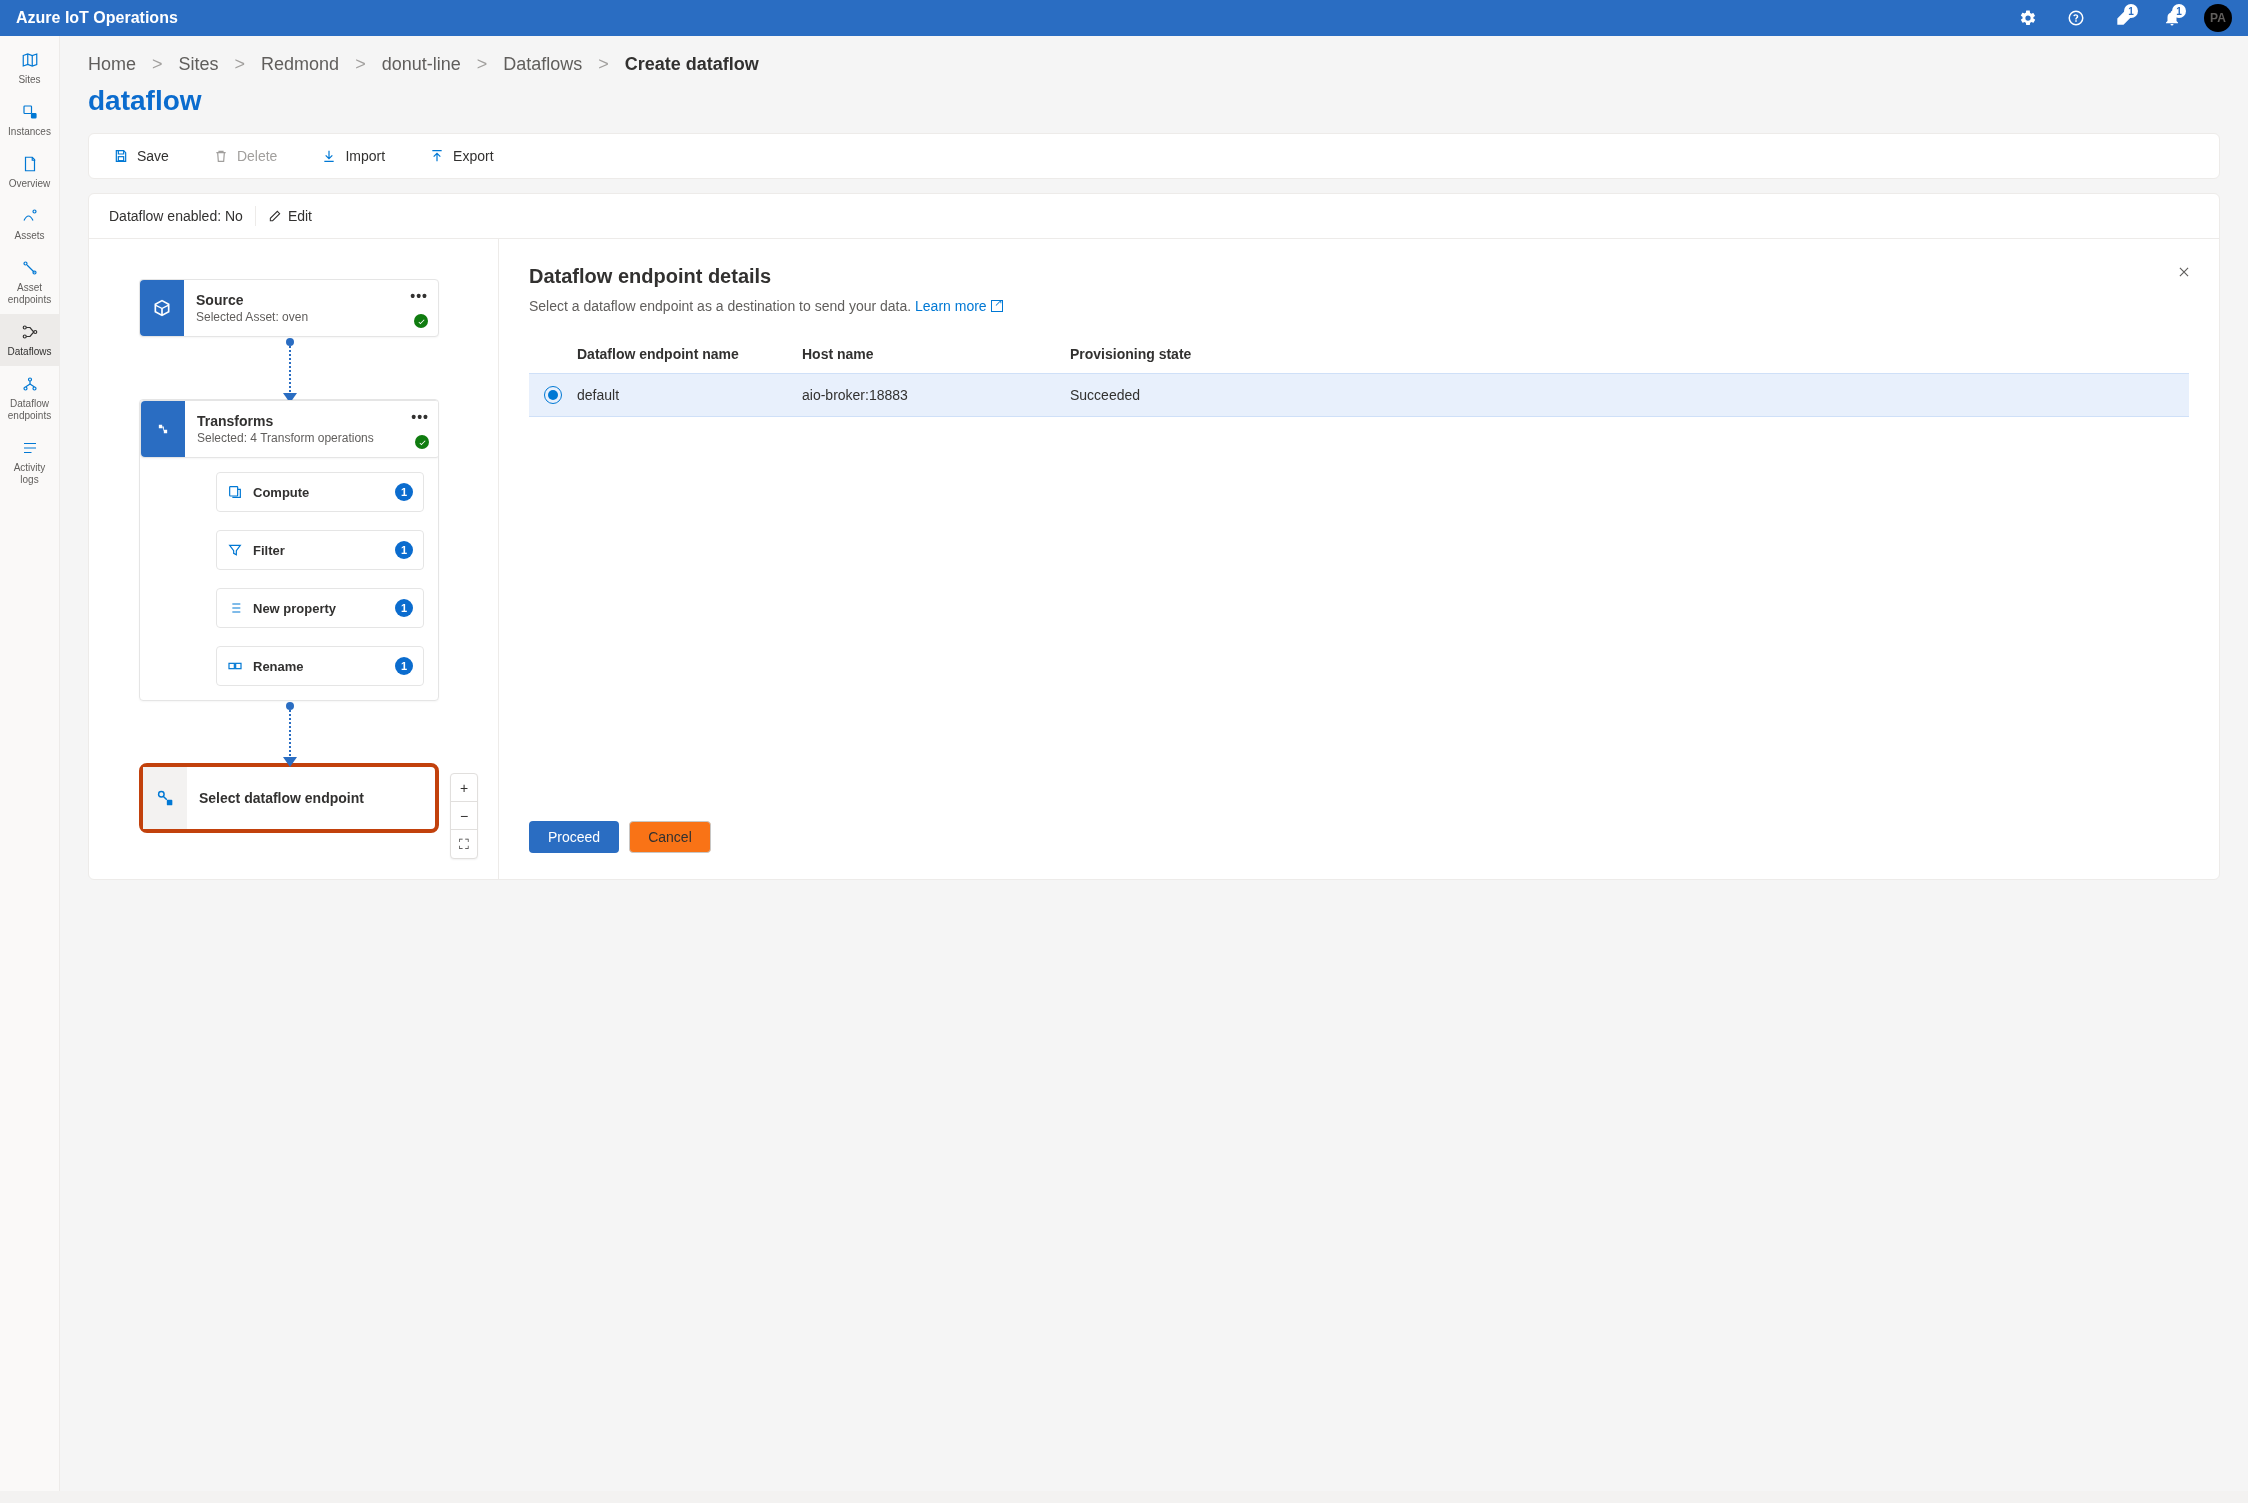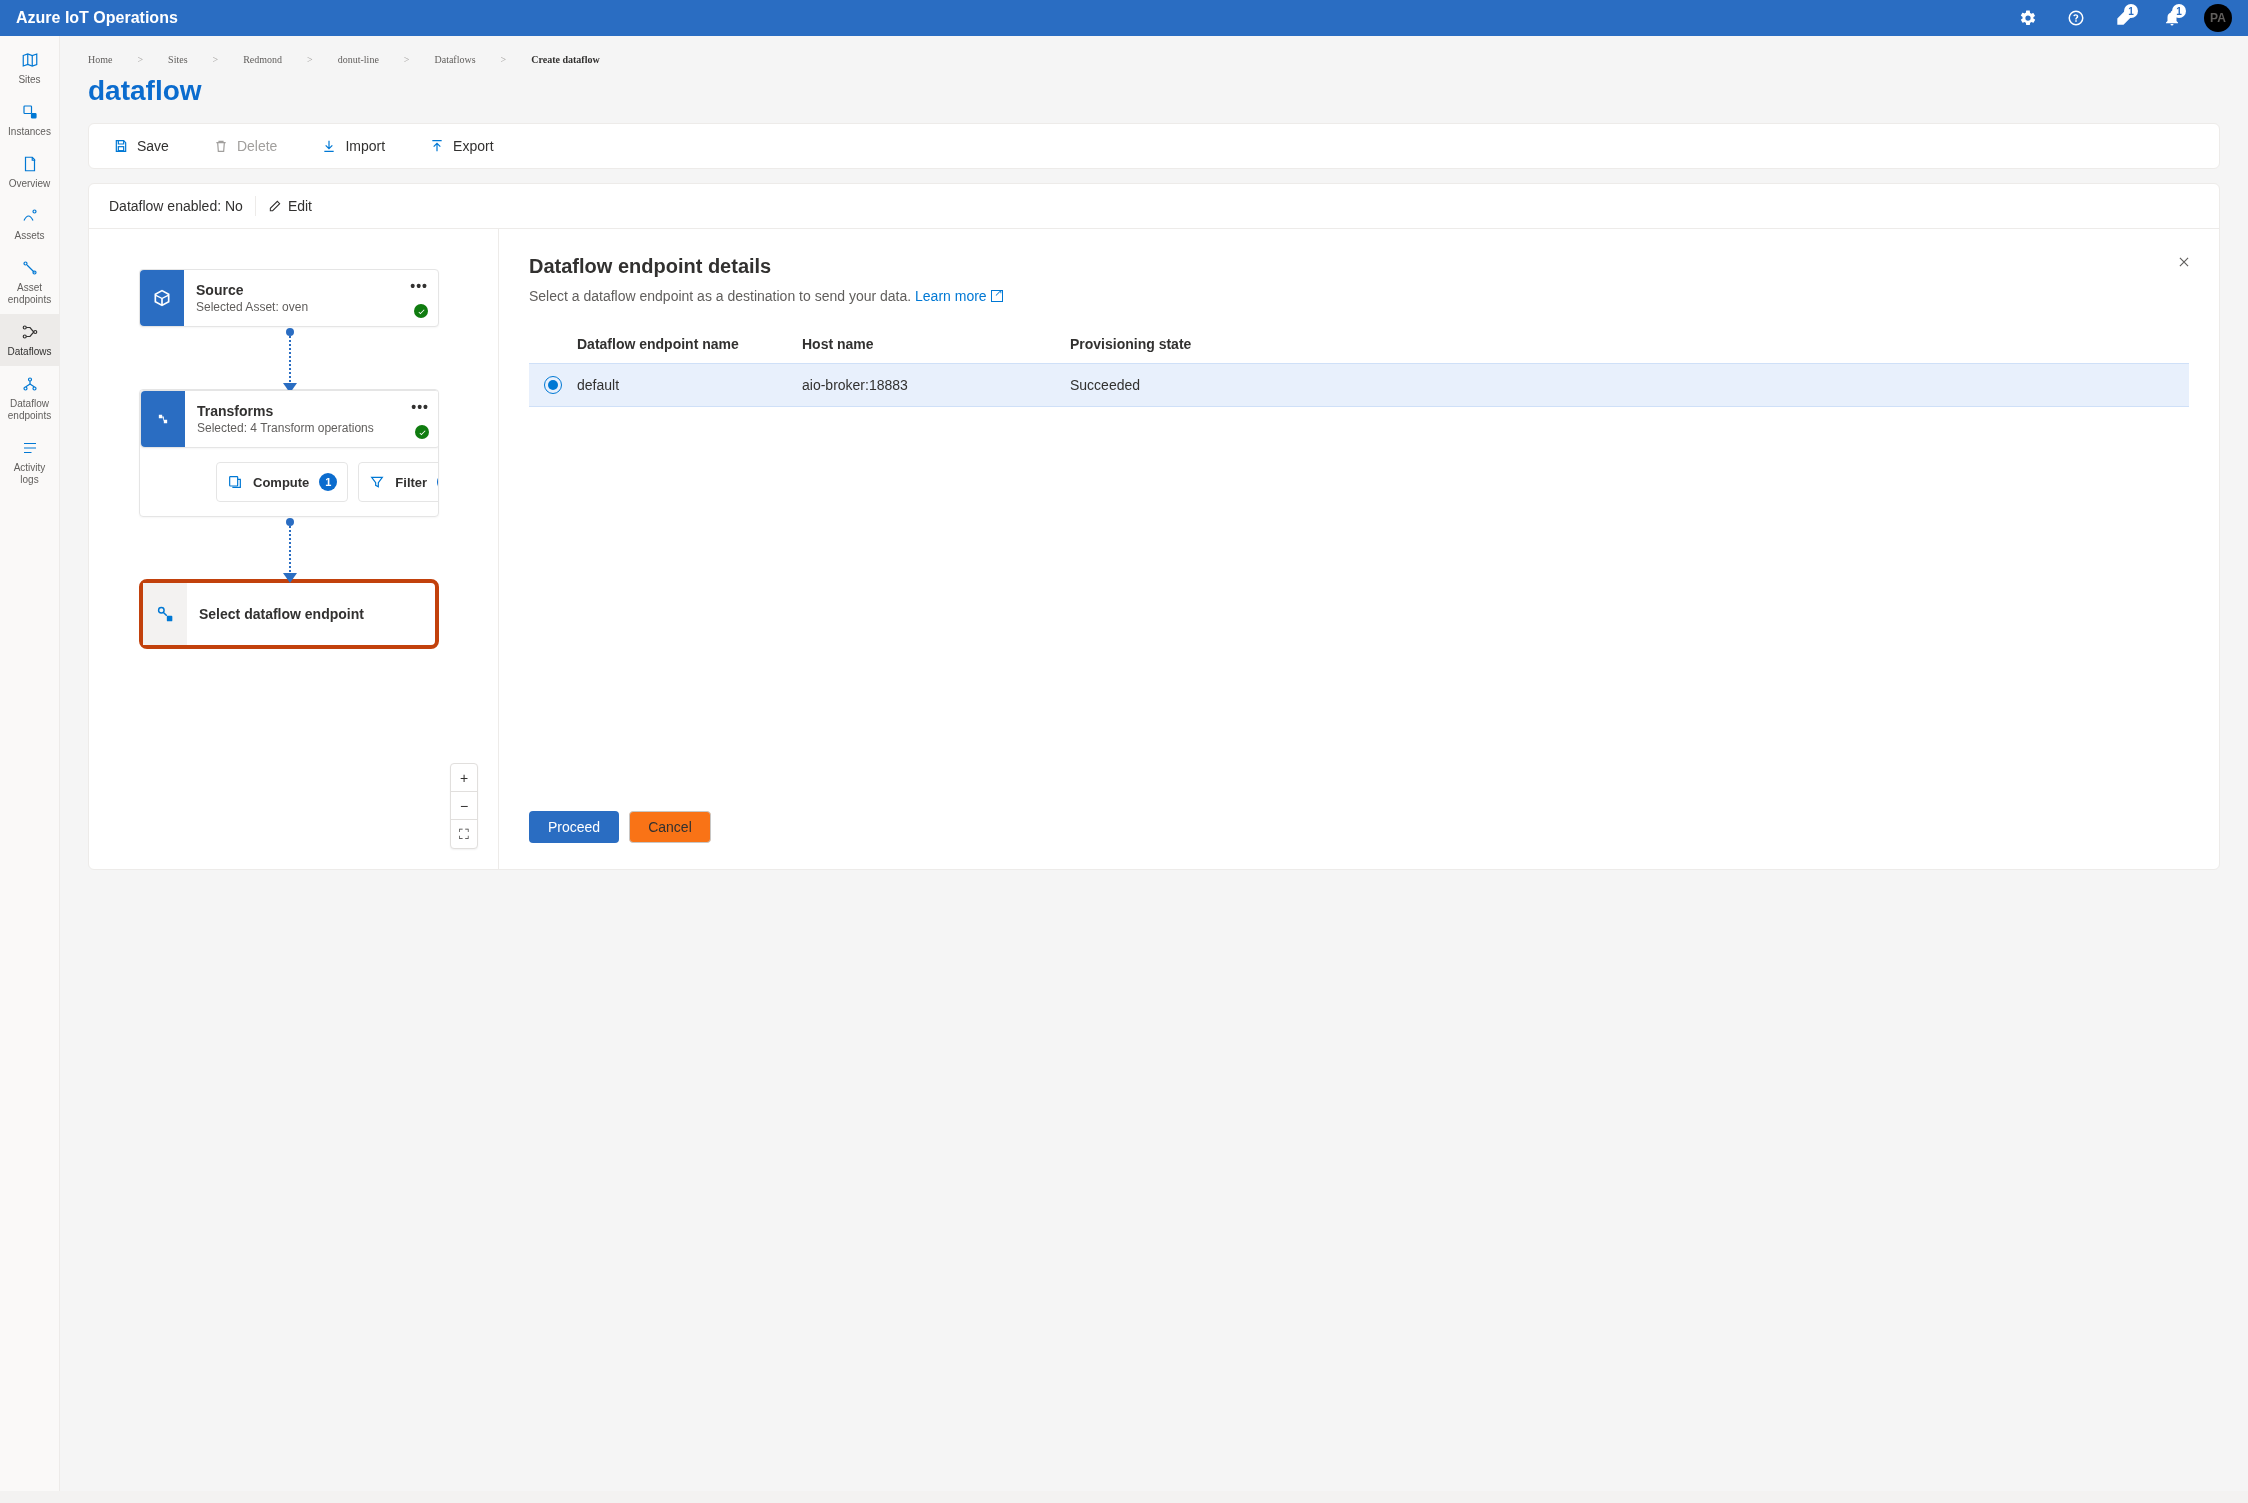--- a/index.html
+++ b/index.html
@@ -14,21 +14,21 @@
   .avatar { width: 28px; height: 28px; border-radius: 50%; background: #000000; color: #605e5c; display: flex; align-items: center; justify-content: center; font-size: 12px; font-weight: 600; cursor: pointer; }
 
   .shell { display: flex; height: calc(100vh - 48px); }
   .sidenav { width: 60px; background: #faf9f8; border-right: 1px solid #edebe9; display: flex; flex-direction: column; padding-top: 6px; }
   .sidenav-item { display: flex; flex-direction: column; align-items: center; padding: 6px 4px 8px; cursor: pointer; font-size: 10px; color: #605e5c; text-align: center; line-height: 1.2; gap: 2px;}
   .sidenav-item.active { background: #edebe9; color: #323130; }
   .sidenav-icon { width: 24px; height: 24px; display: flex; align-items: center; justify-content: center; }
   .sidenav-icon svg { width: 18px; height: 18px; }
 
   .main { flex: 1; overflow: auto; padding: 18px 28px; background: #f5f5f5;}
-  .breadcrumbs { font-size: 10px; color: #605e5c; display: flex; gap: 25px; flex-wrap: wrap; font-family: Liberation Serif, serif; }
+  .breadcrumbs { font-size: 18px; color: #605e5c; display: flex; gap: 16px; flex-wrap: wrap; }
   .breadcrumbs .crumb { color: #605e5c; cursor: pointer; }
   .breadcrumbs .sep { color: #a19f9d; }
   .breadcrumbs .current { color: #323130; font-weight: 600; }
   .page-title { font-size: 28px; font-weight: 600; color: #0b6cce; margin-top: 10px; margin-bottom: 16px; }
 
   .command-bar { background: #fff; border: 1px solid #edebe9; border-radius: 6px; padding: 10px 16px; display: flex; gap: 28px; margin-bottom: 14px;}
   .command-btn { display: flex; align-items: center; gap: 8px; cursor: pointer; color: #323130; padding: 4px 8px; border-radius: 4px; }
   .command-btn.disabled { color: #a19f9d; cursor: default; }
   .command-btn svg { width: 16px; height: 16px; }
   .command-icon-blue svg { stroke: #0078d4; fill: none; }
@@ -52,21 +52,21 @@
   .node-status { position: absolute; bottom: 8px; right: 10px; width: 14px; height: 14px; border-radius: 50%; background: #107c10; display: flex; align-items: center; justify-content: center; }
   .node-status svg { width: 9px; height: 9px; fill: #fff; }
 
   .connector { width: 0; height: 56px; border-left: 2px dotted #2a6dc2; margin: 6px 0 0 150px; position: relative; }
   .connector::before { content:''; position:absolute; top:-5px; left:-5px; width:8px; height:8px; background:#2a6dc2; border-radius:50%; }
   .connector::after { content:''; position:absolute; bottom:-4px; left:-8px; width:0; height:0; border-left:7px solid transparent; border-right:7px solid transparent; border-top:10px solid #2a6dc2; }
 
   .transforms-wrap { width: 300px; border: 1px solid #e5e5e5; border-radius: 4px; box-shadow: 0 1px 2px rgba(0,0,0,0.04); overflow: hidden;}
   .transforms-header { display: flex; position: relative; }
   .transforms-header .node-icon-col { align-self: stretch; }
-  .transform-rows { padding: 14px 14px 14px 76px; display: flex; flex-direction: row; gap: 10px; }
+  .transform-rows { padding: 14px 14px 14px 76px; display: flex; flex-direction: column; gap: 18px; }
   .transform-row { border: 1px solid #e5e5e5; border-radius: 4px; height: 40px; display: flex; align-items: center; padding: 0 10px; gap: 10px; cursor: pointer;}
   .transform-row-icon { color: #0078d4; display:flex;}
   .transform-row-label { flex: 1; font-weight: 600; font-size: 13px; }
   .transform-count { width: 18px; height: 18px; border-radius: 9px; background: #0b6cce; color: #fff; font-size: 11px; font-weight: 600; display: flex; align-items: center; justify-content: center; }
 
   .node-dest { width: 300px; border: 4px solid #c2410c; background: #fff; border-radius: 8px; display: flex; height: 70px; cursor: pointer; }
   .node-dest .img-col { width: 44px; background: #f3f2f1; display: flex; align-items: center; justify-content: center; }
   .node-dest .img-col svg { width: 22px; height: 22px;}
   .node-dest .txt { flex: 1; display: flex; align-items: center; padding-left: 12px; font-weight: 600; }
 

